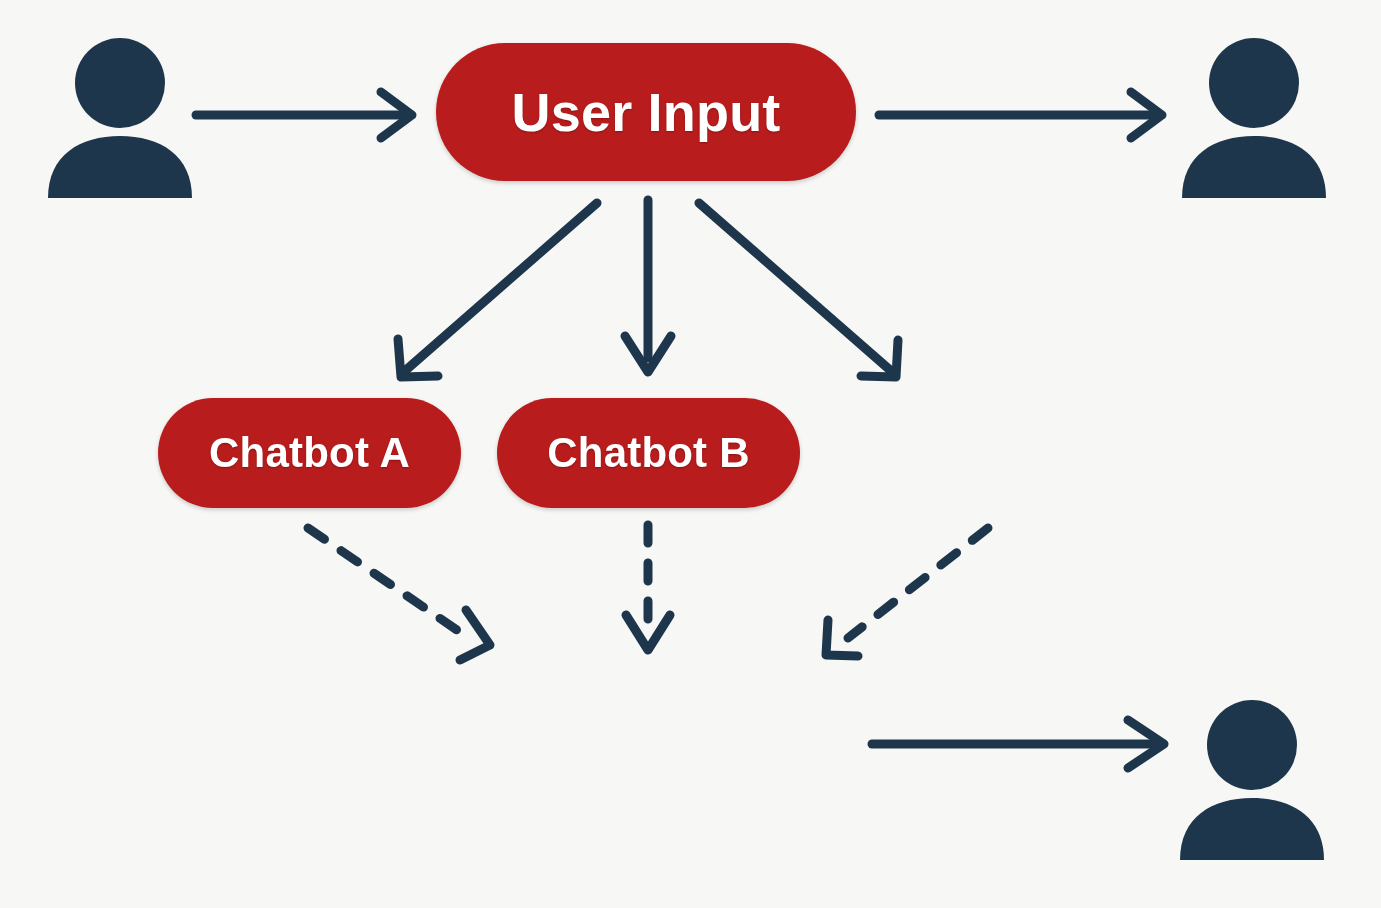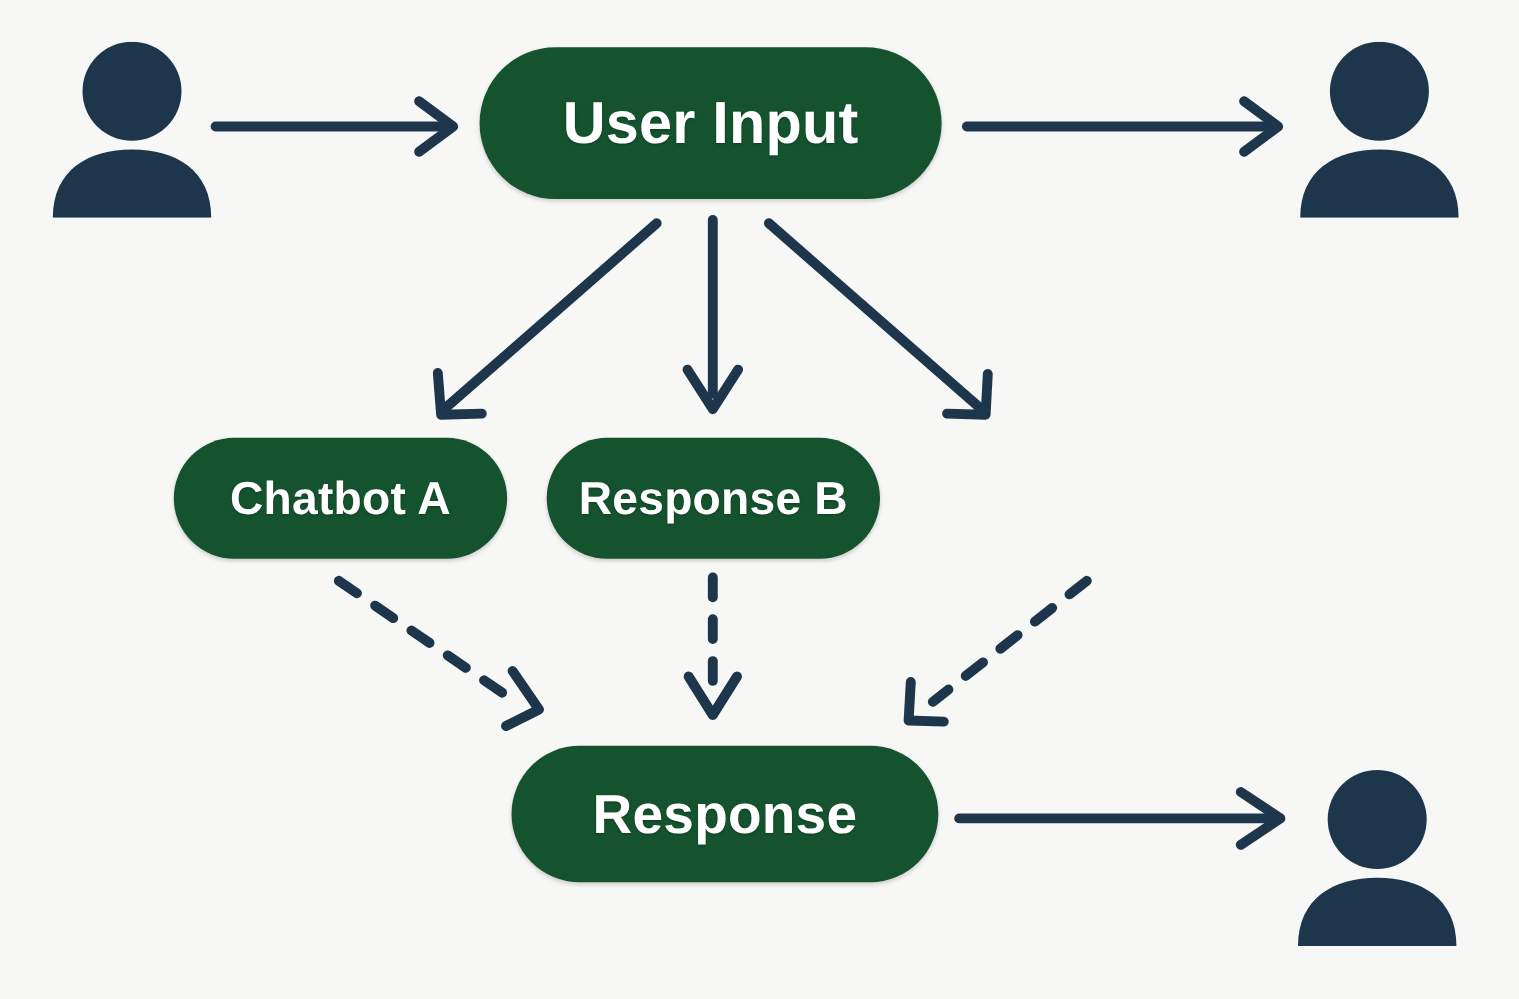--- a/index.html
+++ b/index.html
@@ -27,21 +27,21 @@
     top: 0;
     width: 1381px;
     height: 908px;
     pointer-events: none;
   }
   .node {
     position: absolute;
     display: flex;
     align-items: center;
     justify-content: center;
-    background: #14532d;
+    background: #b91c1c;
     color: #ffffff;
     border-radius: 999px;
     box-shadow: 0 2px 4px rgba(0,0,0,0.18);
     font-family: "Liberation Sans", sans-serif;
     font-weight: bold;
     letter-spacing: 0.2px;
     text-shadow: 0 1px 2px rgba(0,0,0,0.28);
     box-sizing: border-box;
     white-space: nowrap;
   }
@@ -155,18 +155,17 @@
         <circle cx="76" cy="45" r="45" fill="#1e364c"></circle>
         <path d="M4 160 C4 117 36 98 76 98 C116 98 148 117 148 160 Z" fill="#1e364c"></path>
       </svg>
     </span>
   </div>
 
   <div class="node node-user-input">User Input</div>
 
   <div class="node node-chatbot node-chatbot-a">Chatbot A</div>
 
-  <div class="node node-chatbot node-chatbot-b">Response B</div>
+  <div class="node node-chatbot node-chatbot-b">Chatbot B</div>
 
 
-  <div class="node node-response">Response</div>
 
 </div>
 
 </body></html>

